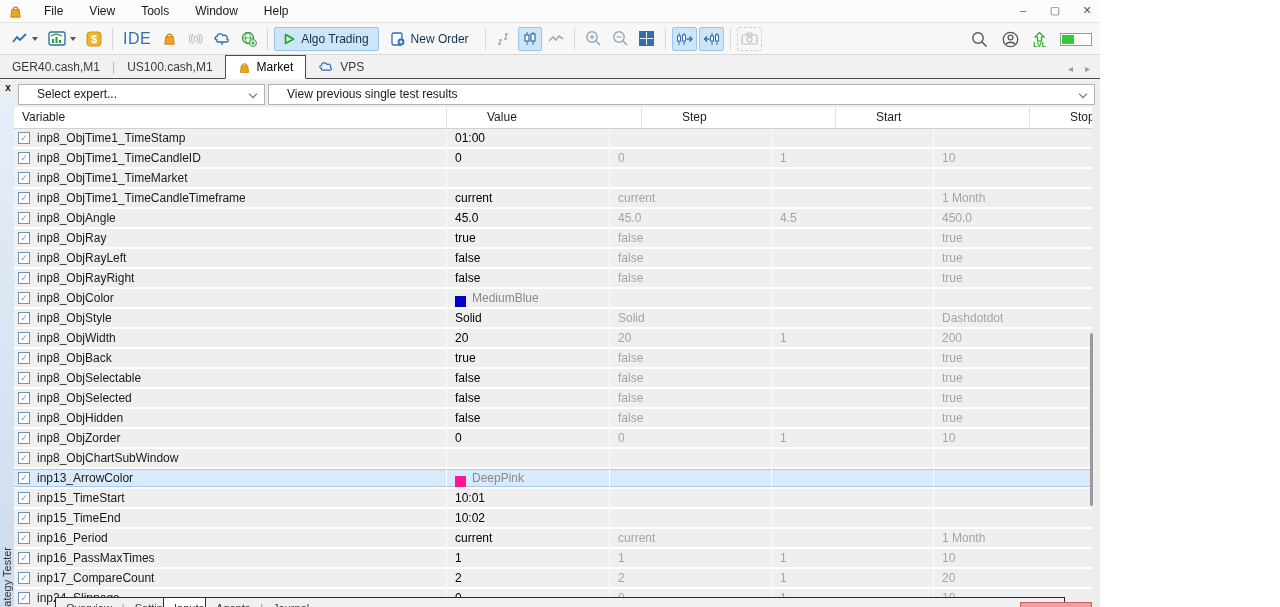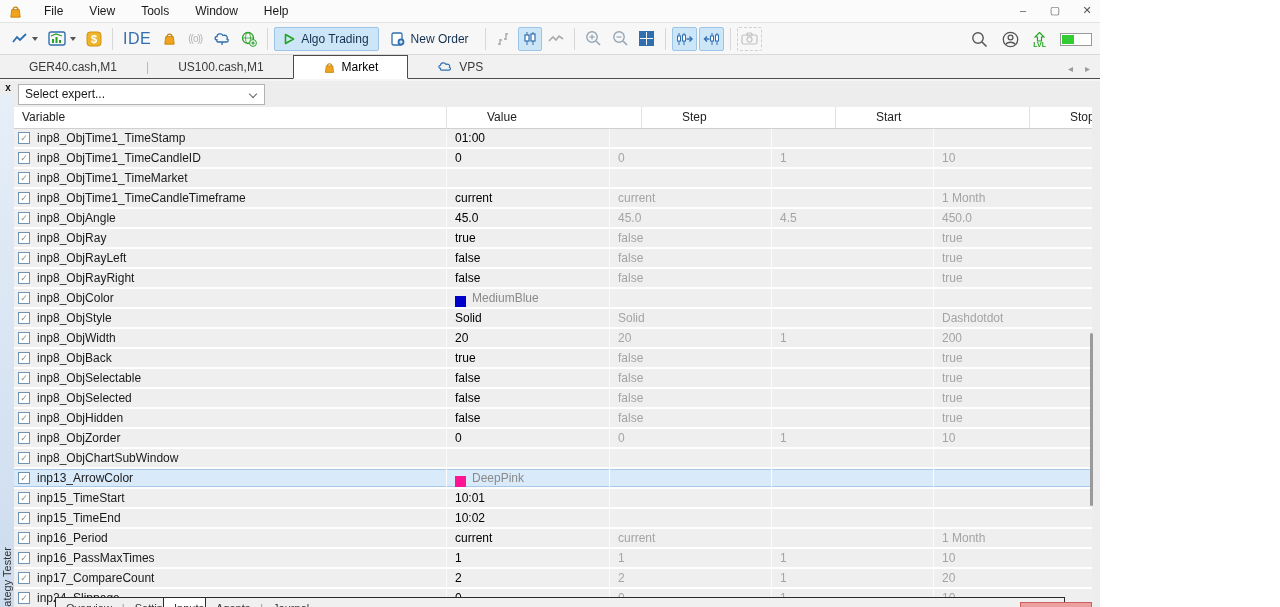--- a/index.html
+++ b/index.html
@@ -23,32 +23,32 @@
   .caret-down { width:0; height:0; border-left:3px solid transparent; border-right:3px solid transparent; border-top:4px solid #555; margin-left:4px; }
   .ide-label { color:#2f6fb0; font-size:16px; letter-spacing:.5px; }
   .signal-label { color:#b3b3b3; font-size:10px; letter-spacing:-1px; }
   .toolbar-right { position:absolute; right:8px; top:0; height:33px; display:flex; align-items:center; gap:14px; }
   .lvl { display:flex; flex-direction:column; align-items:center; color:#1fa51f; font-size:7px; font-weight:bold; line-height:6px; }
   .battery { width:32px; height:13px; border:1px solid #9a9a9a; background:#fff; position:relative; }
   .battery .fill { position:absolute; left:1px; top:1px; bottom:1px; background:#33cc33; }
 
   
   .tabbar { position:relative; height:24px; background:#f1f1f1; display:flex; align-items:flex-end; font-size:12px; color:#3a3a3a; border-bottom:1px solid #4a4a4a; }
-  .chart-tab { height:22px; line-height:21px; padding:0 29px; display:flex; align-items:center; gap:6px; cursor:default; }
+  .chart-tab { height:22px; line-height:21px; padding:0 12px; display:flex; align-items:center; gap:6px; cursor:default; }
   .chart-tab.active-tab { background:#fff; border:1px solid #4a4a4a; border-bottom:1px solid #fff; margin-bottom:-1px; height:24px; color:#000; }
   .tab-nav { position:absolute; right:10px; bottom:4px; display:flex; gap:12px; color:#9a9a9a; font-size:10px; }
 
   
   .panel { position:absolute; left:0; top:81px; right:0; bottom:0; background:#ededed; }
   .panel-close { position:absolute; left:2px; top:1px; font-size:10px; font-weight:bold; color:#111; width:12px; height:12px; line-height:12px; text-align:center; cursor:default; }
   .side-strip { position:absolute; left:0; top:14px; bottom:0; width:14px; background:linear-gradient(to bottom,#e6eef8,#ccdcee); overflow:hidden; }
   .side-strip .vlabel { position:absolute; left:1px; bottom:-14px; writing-mode:vertical-rl; transform:rotate(180deg); font-size:11px; color:#333; white-space:nowrap; }
 
   .combo-row { position:absolute; left:18px; right:5px; top:3px; height:21px; }
-  .combo { position:absolute; top:0; height:21px; background:#fff; border:1px solid #b4b4b4; font-size:12px; color:#1a1a1a; line-height:19px; padding-left:6px; cursor:default; }
+  .combo { position:absolute; top:0; height:21px; background:#fff; border:1px solid #b4b4b4; font-size:12px; color:#1a1a1a; line-height:19px; padding-left:18px; cursor:default; }
   .combo .chev { position:absolute; right:7px; top:6px; width:7px; height:7px; }
   .combo .chev::before { content:""; position:absolute; left:0; top:0; width:5px; height:5px; border-right:1px solid #666; border-bottom:1px solid #666; transform:rotate(45deg); }
   .combo-expert { left:0; width:247px; }
   .combo-results { left:250px; right:0; }
 
   
   .ptable { position:absolute; left:14px; top:26px; right:8px; bottom:0; background:#fff; overflow:hidden; }
   .prow { display:grid; grid-template-columns:433px 163px 162px 162px 162px 1fr; }
   .phead { height:22px; background:#fff; border-bottom:1px solid #d0d0d0; font-size:12px; color:#222;gap:32px; }
   .phead .pcell { line-height:21px; border-right:1px solid #e2e2e2; padding-left:8px; }
@@ -358,20 +358,24 @@
     <span class="panel-close">x</span>
     <div class="side-strip">
       <span class="vlabel">Strategy Tester</span>
     </div>
 
     <div class="combo-row">
       <div class="combo combo-expert">
         <span>Select expert...</span>
         <span class="chev"></span>
       </div>
+      <div class="combo combo-results">
+        <span>View previous single test results</span>
+        <span class="chev"></span>
+      </div>
     </div>
 
     <div class="ptable">
       <div class="prow phead">
         <div class="pcell">Variable</div>
         <div class="pcell">Value</div>
         <div class="pcell">Step</div>
         <div class="pcell">Start</div>
         <div class="pcell">Stop</div>
         <div class="pcell">Steps</div>

